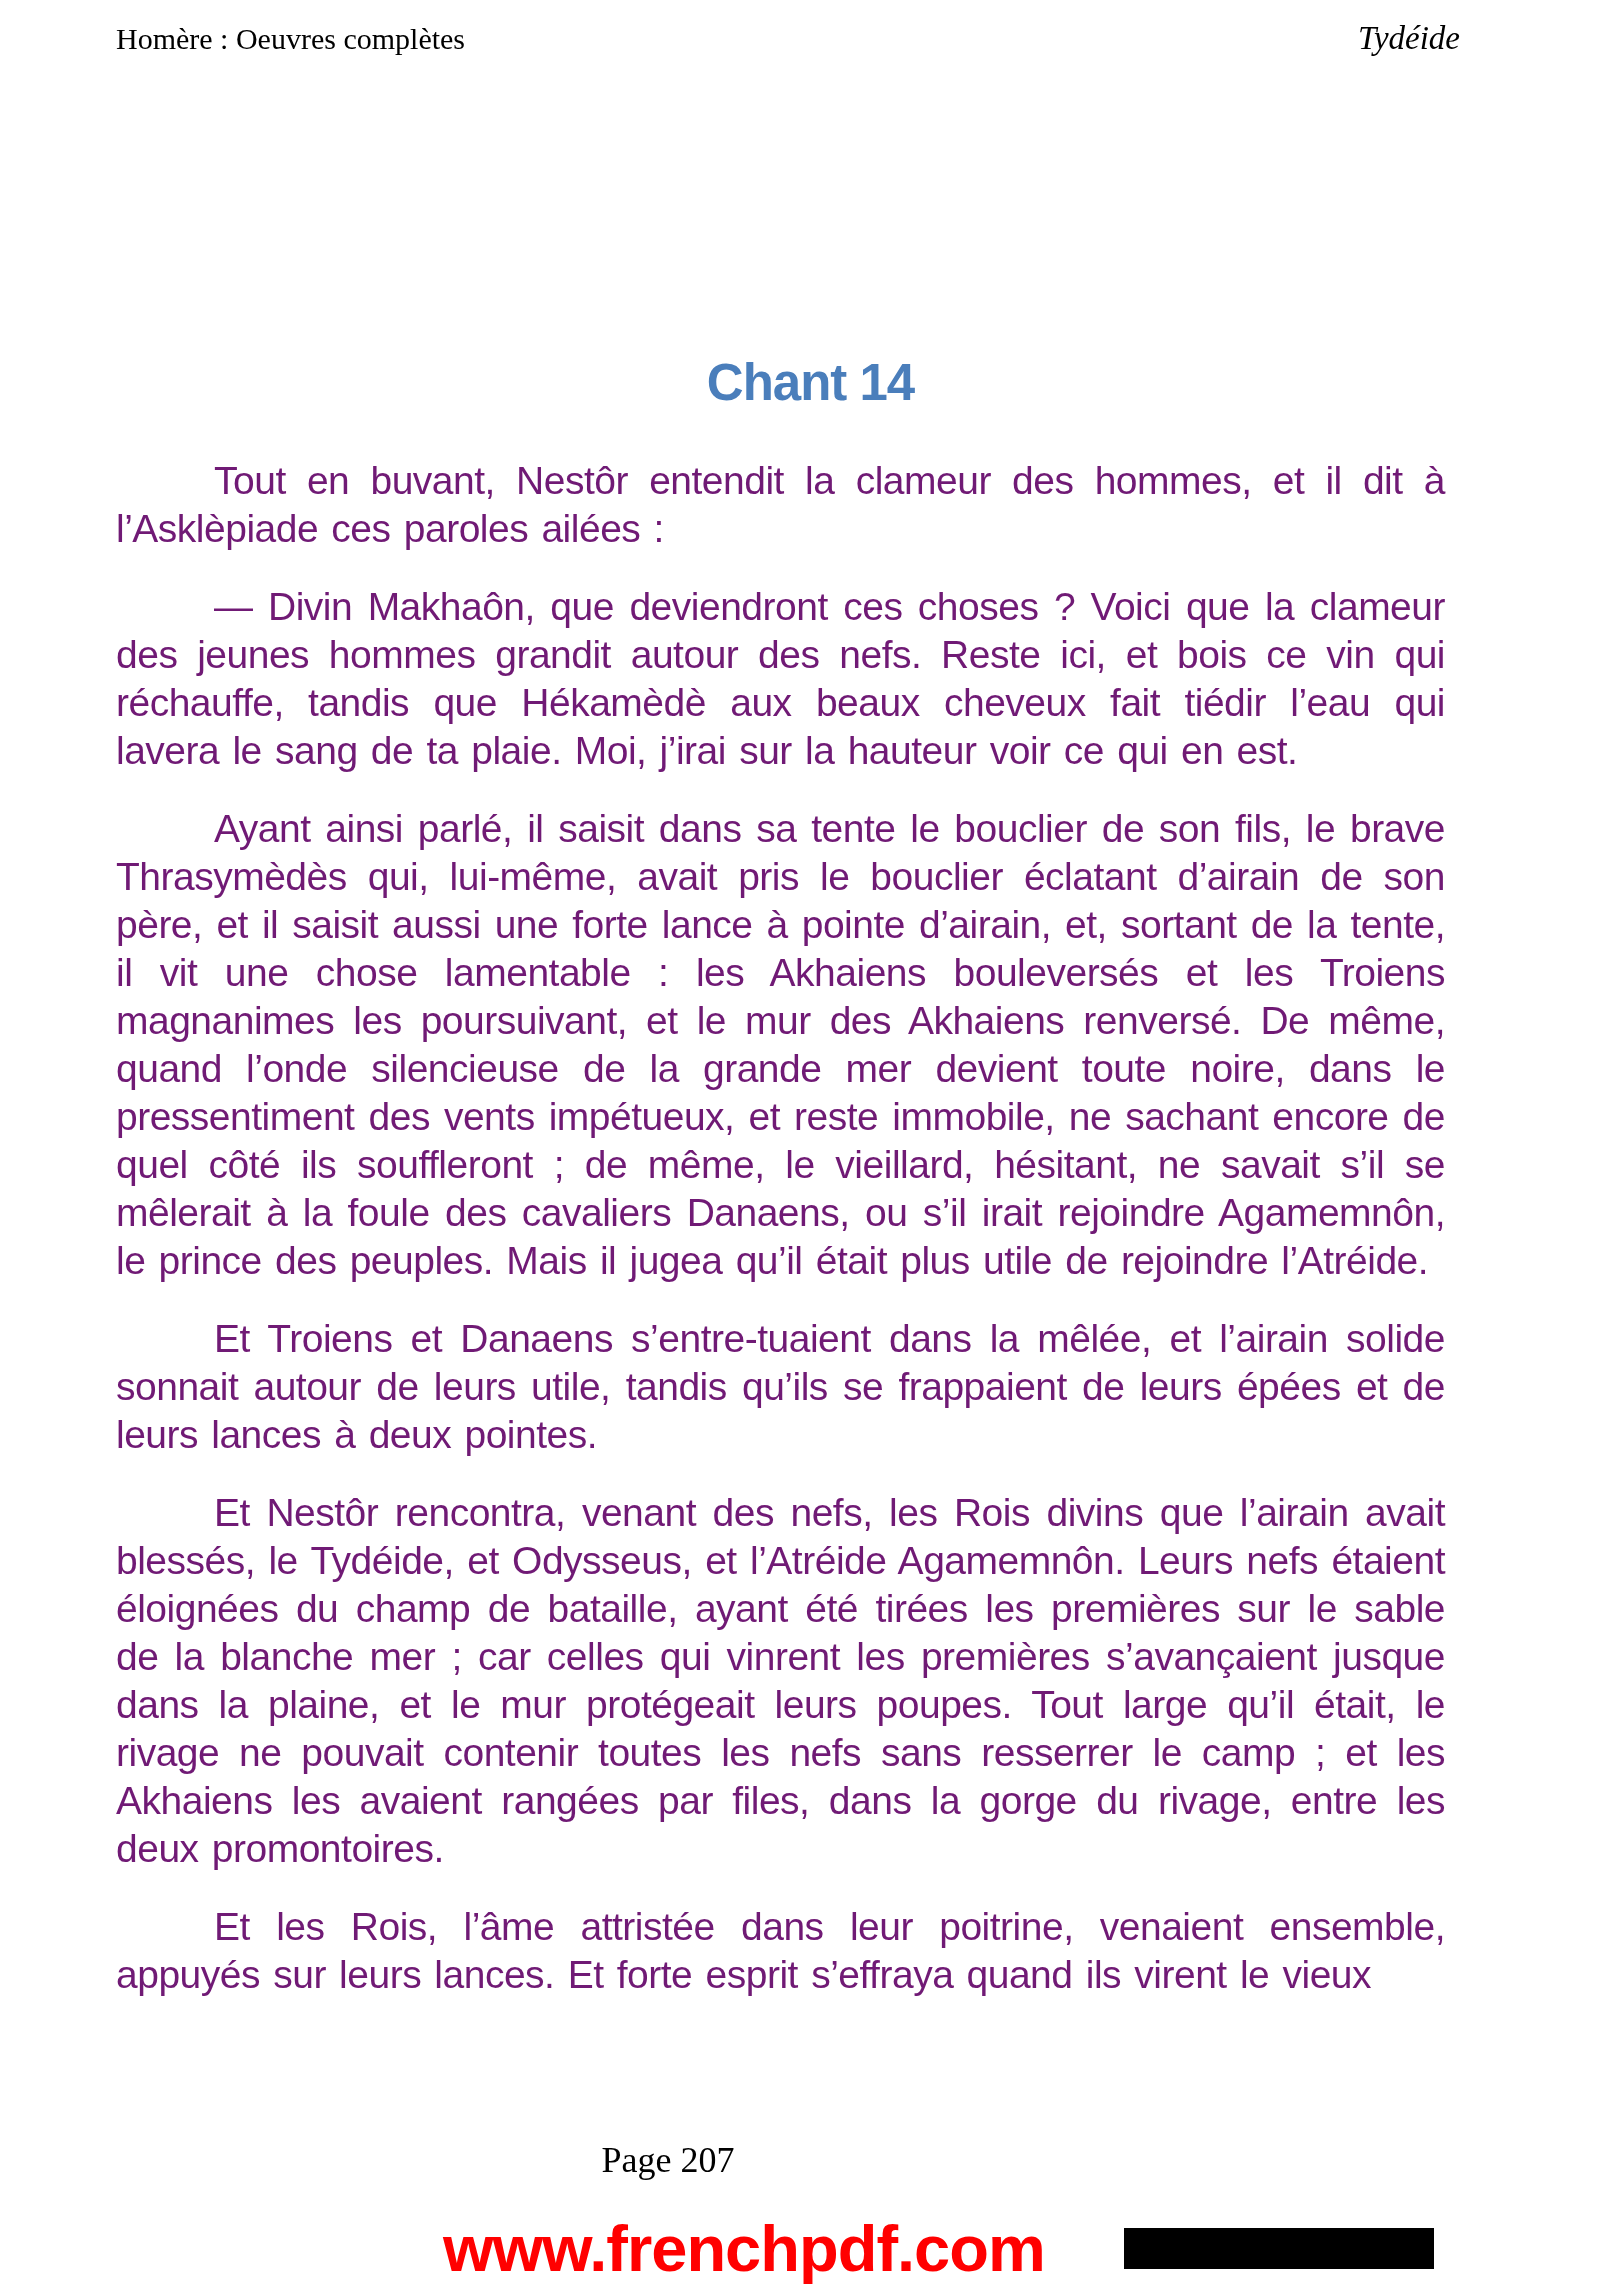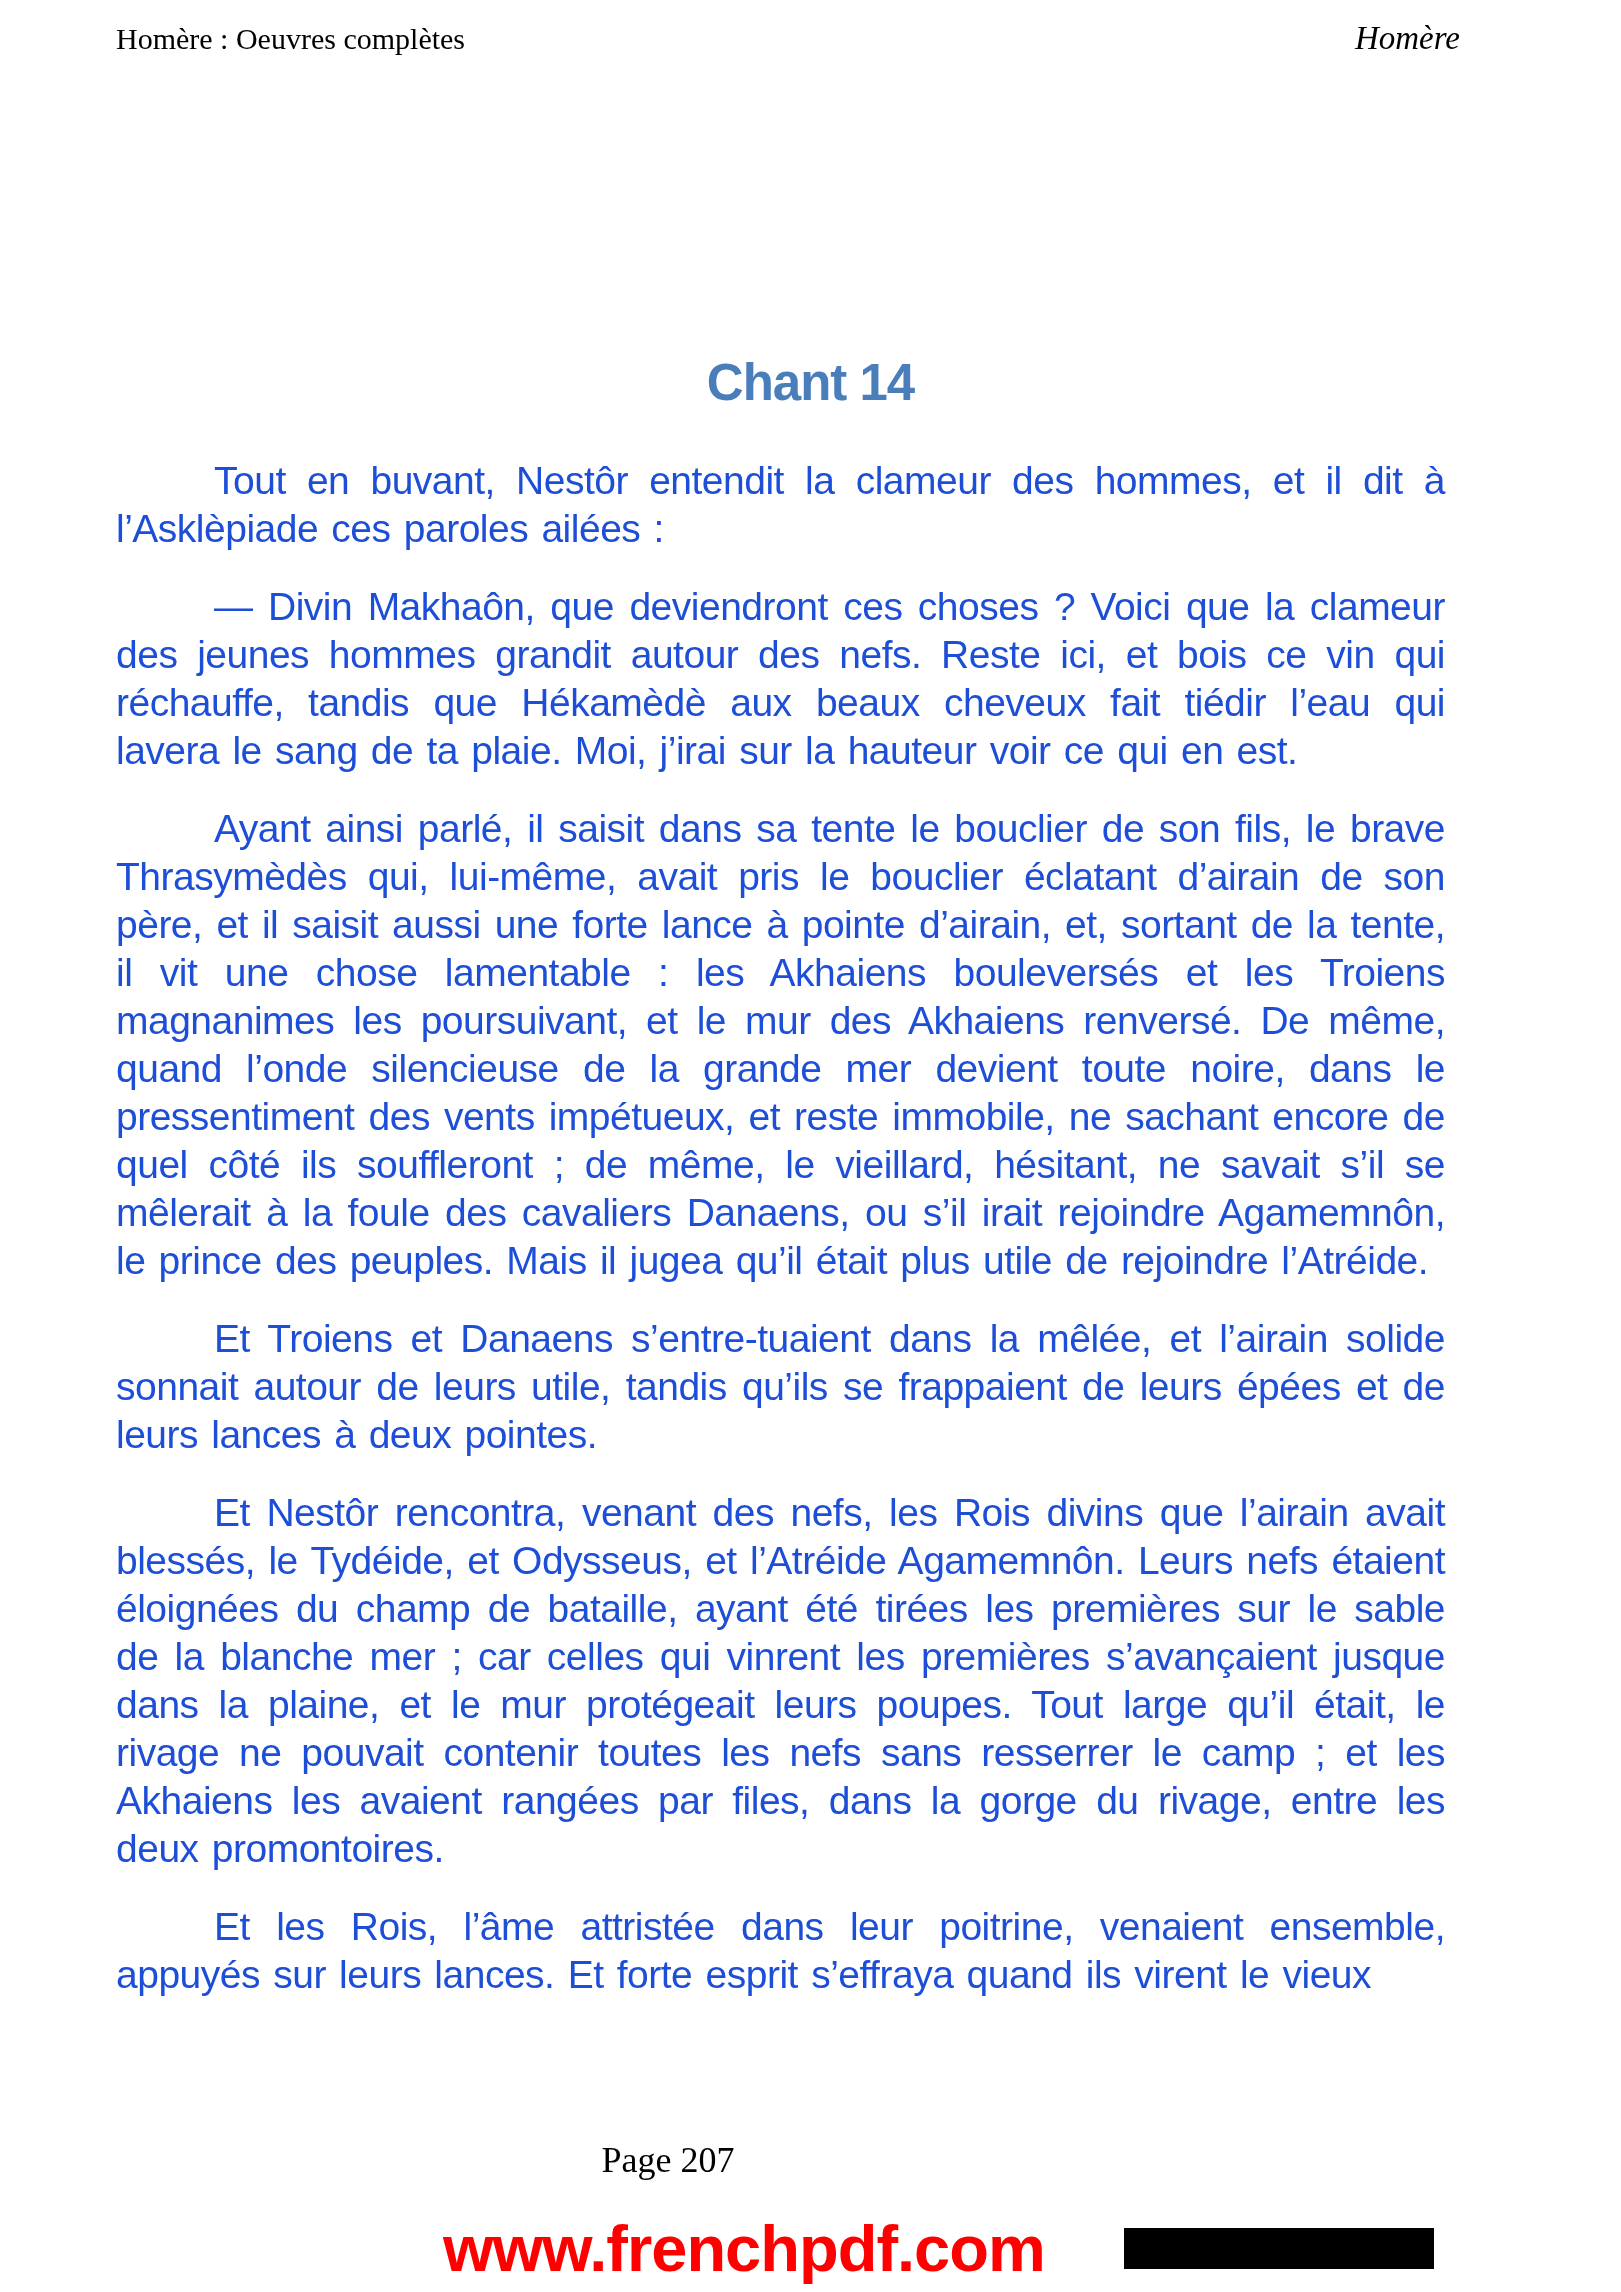--- a/index.html
+++ b/index.html
@@ -67,21 +67,21 @@
     width: 1345px;
   }
   .chapter-text p {
     margin: 0 16px 30px 0;
     text-indent: 98px;
     text-align: justify;
     font-size: 39px;
     line-height: 48px;
     letter-spacing: -0.5px;
     word-spacing: 2.9px;
-    color: #1d4ed8;
+    color: #701a75;
   }
 
   
   .page-number {
     position: absolute;
     top: 2139px;
     left: 0;
     width: 1336px;
     text-align: center;
     font-family: "Liberation Serif", serif;
@@ -109,21 +109,21 @@
     background: var(--redaction-black, #000000);
   }
 </style>
 </head>
 <body>
 
 <div class="page">
 
   <header class="running-header">
     <span class="book-title">Homère : Oeuvres complètes</span>
-    <span class="author">Homère</span>
+    <span class="author">Tydéide</span>
   </header>
 
   <h1 class="chapter-title">Chant 14</h1>
 
   <main class="chapter-text">
     <p>Tout en buvant, Nestôr entendit la clameur des hommes, et il dit à l’Asklèpiade ces paroles ailées :</p>
     <p>— Divin Makhaôn, que deviendront ces choses ? Voici que la clameur des jeunes hommes grandit autour des nefs. Reste ici, et bois ce vin qui réchauffe, tandis que Hékamèdè aux beaux cheveux fait tiédir l’eau qui lavera le sang de ta plaie. Moi, j’irai sur la hauteur voir ce qui en est.</p>
     <p>Ayant ainsi parlé, il saisit dans sa tente le bouclier de son fils, le brave Thrasymèdès qui, lui-même, avait pris le bouclier éclatant d’airain de son père, et il saisit aussi une forte lance à pointe d’airain, et, sortant de la tente, il vit une chose lamentable : les Akhaiens bouleversés et les Troiens magnanimes les poursuivant, et le mur des Akhaiens renversé. De même, quand l’onde silencieuse de la grande mer devient toute noire, dans le pressentiment des vents impétueux, et reste immobile, ne sachant encore de quel côté ils souffleront ; de même, le vieillard, hésitant, ne savait s’il se mêlerait à la foule des cavaliers Danaens, ou s’il irait rejoindre Agamemnôn, le prince des peuples. Mais il jugea qu’il était plus utile de rejoindre l’Atréide.</p>
     <p>Et Troiens et Danaens s’entre-tuaient dans la mêlée, et l’airain solide sonnait autour de leurs utile, tandis qu’ils se frappaient de leurs épées et de leurs lances à deux pointes.</p>
     <p>Et Nestôr rencontra, venant des nefs, les Rois divins que l’airain avait blessés, le Tydéide, et Odysseus, et l’Atréide Agamemnôn. Leurs nefs étaient éloignées du champ de bataille, ayant été tirées les premières sur le sable de la blanche mer ; car celles qui vinrent les premières s’avançaient jusque dans la plaine, et le mur protégeait leurs poupes. Tout large qu’il était, le rivage ne pouvait contenir toutes les nefs sans resserrer le camp ; et les Akhaiens les avaient rangées par files, dans la gorge du rivage, entre les deux promontoires.</p>

